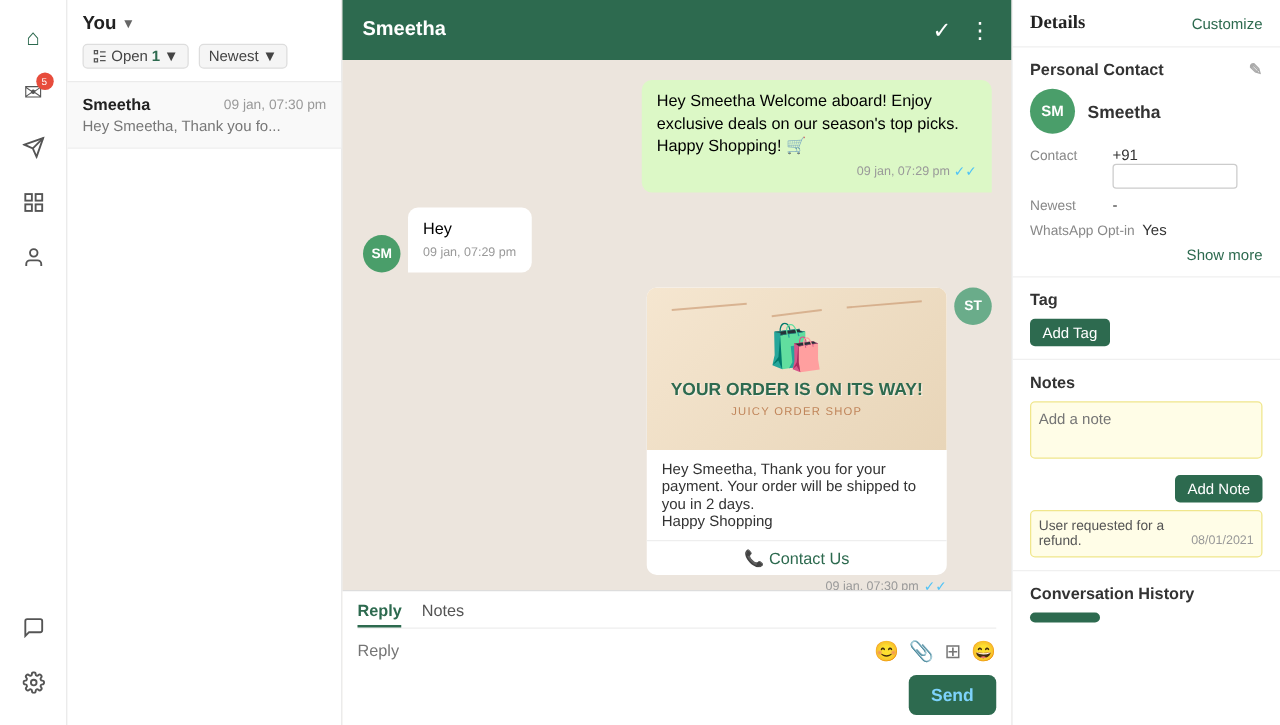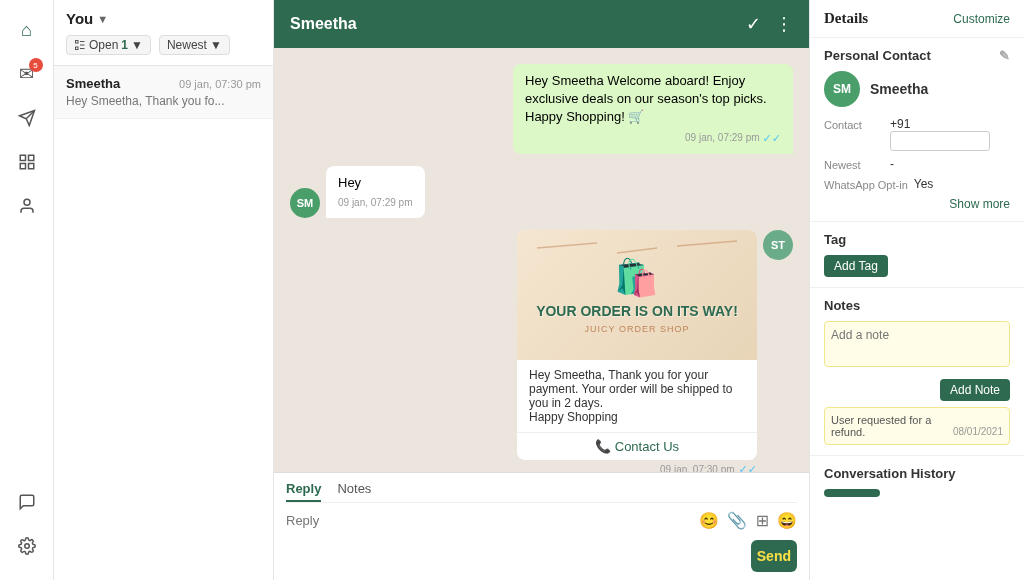--- a/index.html
+++ b/index.html
@@ -230,23 +230,23 @@
       border: none;
       outline: none;
       font-size: 13px;
       color: #888;
       padding: 4px 0;
     }
     .reply-icons { display: flex; gap: 8px; align-items: center; }
     .reply-icon { font-size: 16px; color: #777; cursor: pointer; }
     .send-btn {
       background: #2d6a4f;
-      color: #fde047;
+      color: #7dd3fc;
       border: none;
-      padding: 8px 6px;
+      padding: 8px 18px;
       border-radius: 6px;
       font-size: 14px;
       font-weight: 600;
       cursor: pointer;
       margin-top: 4px;
       align-self: flex-end;
     }
 
     
     .details-panel {

